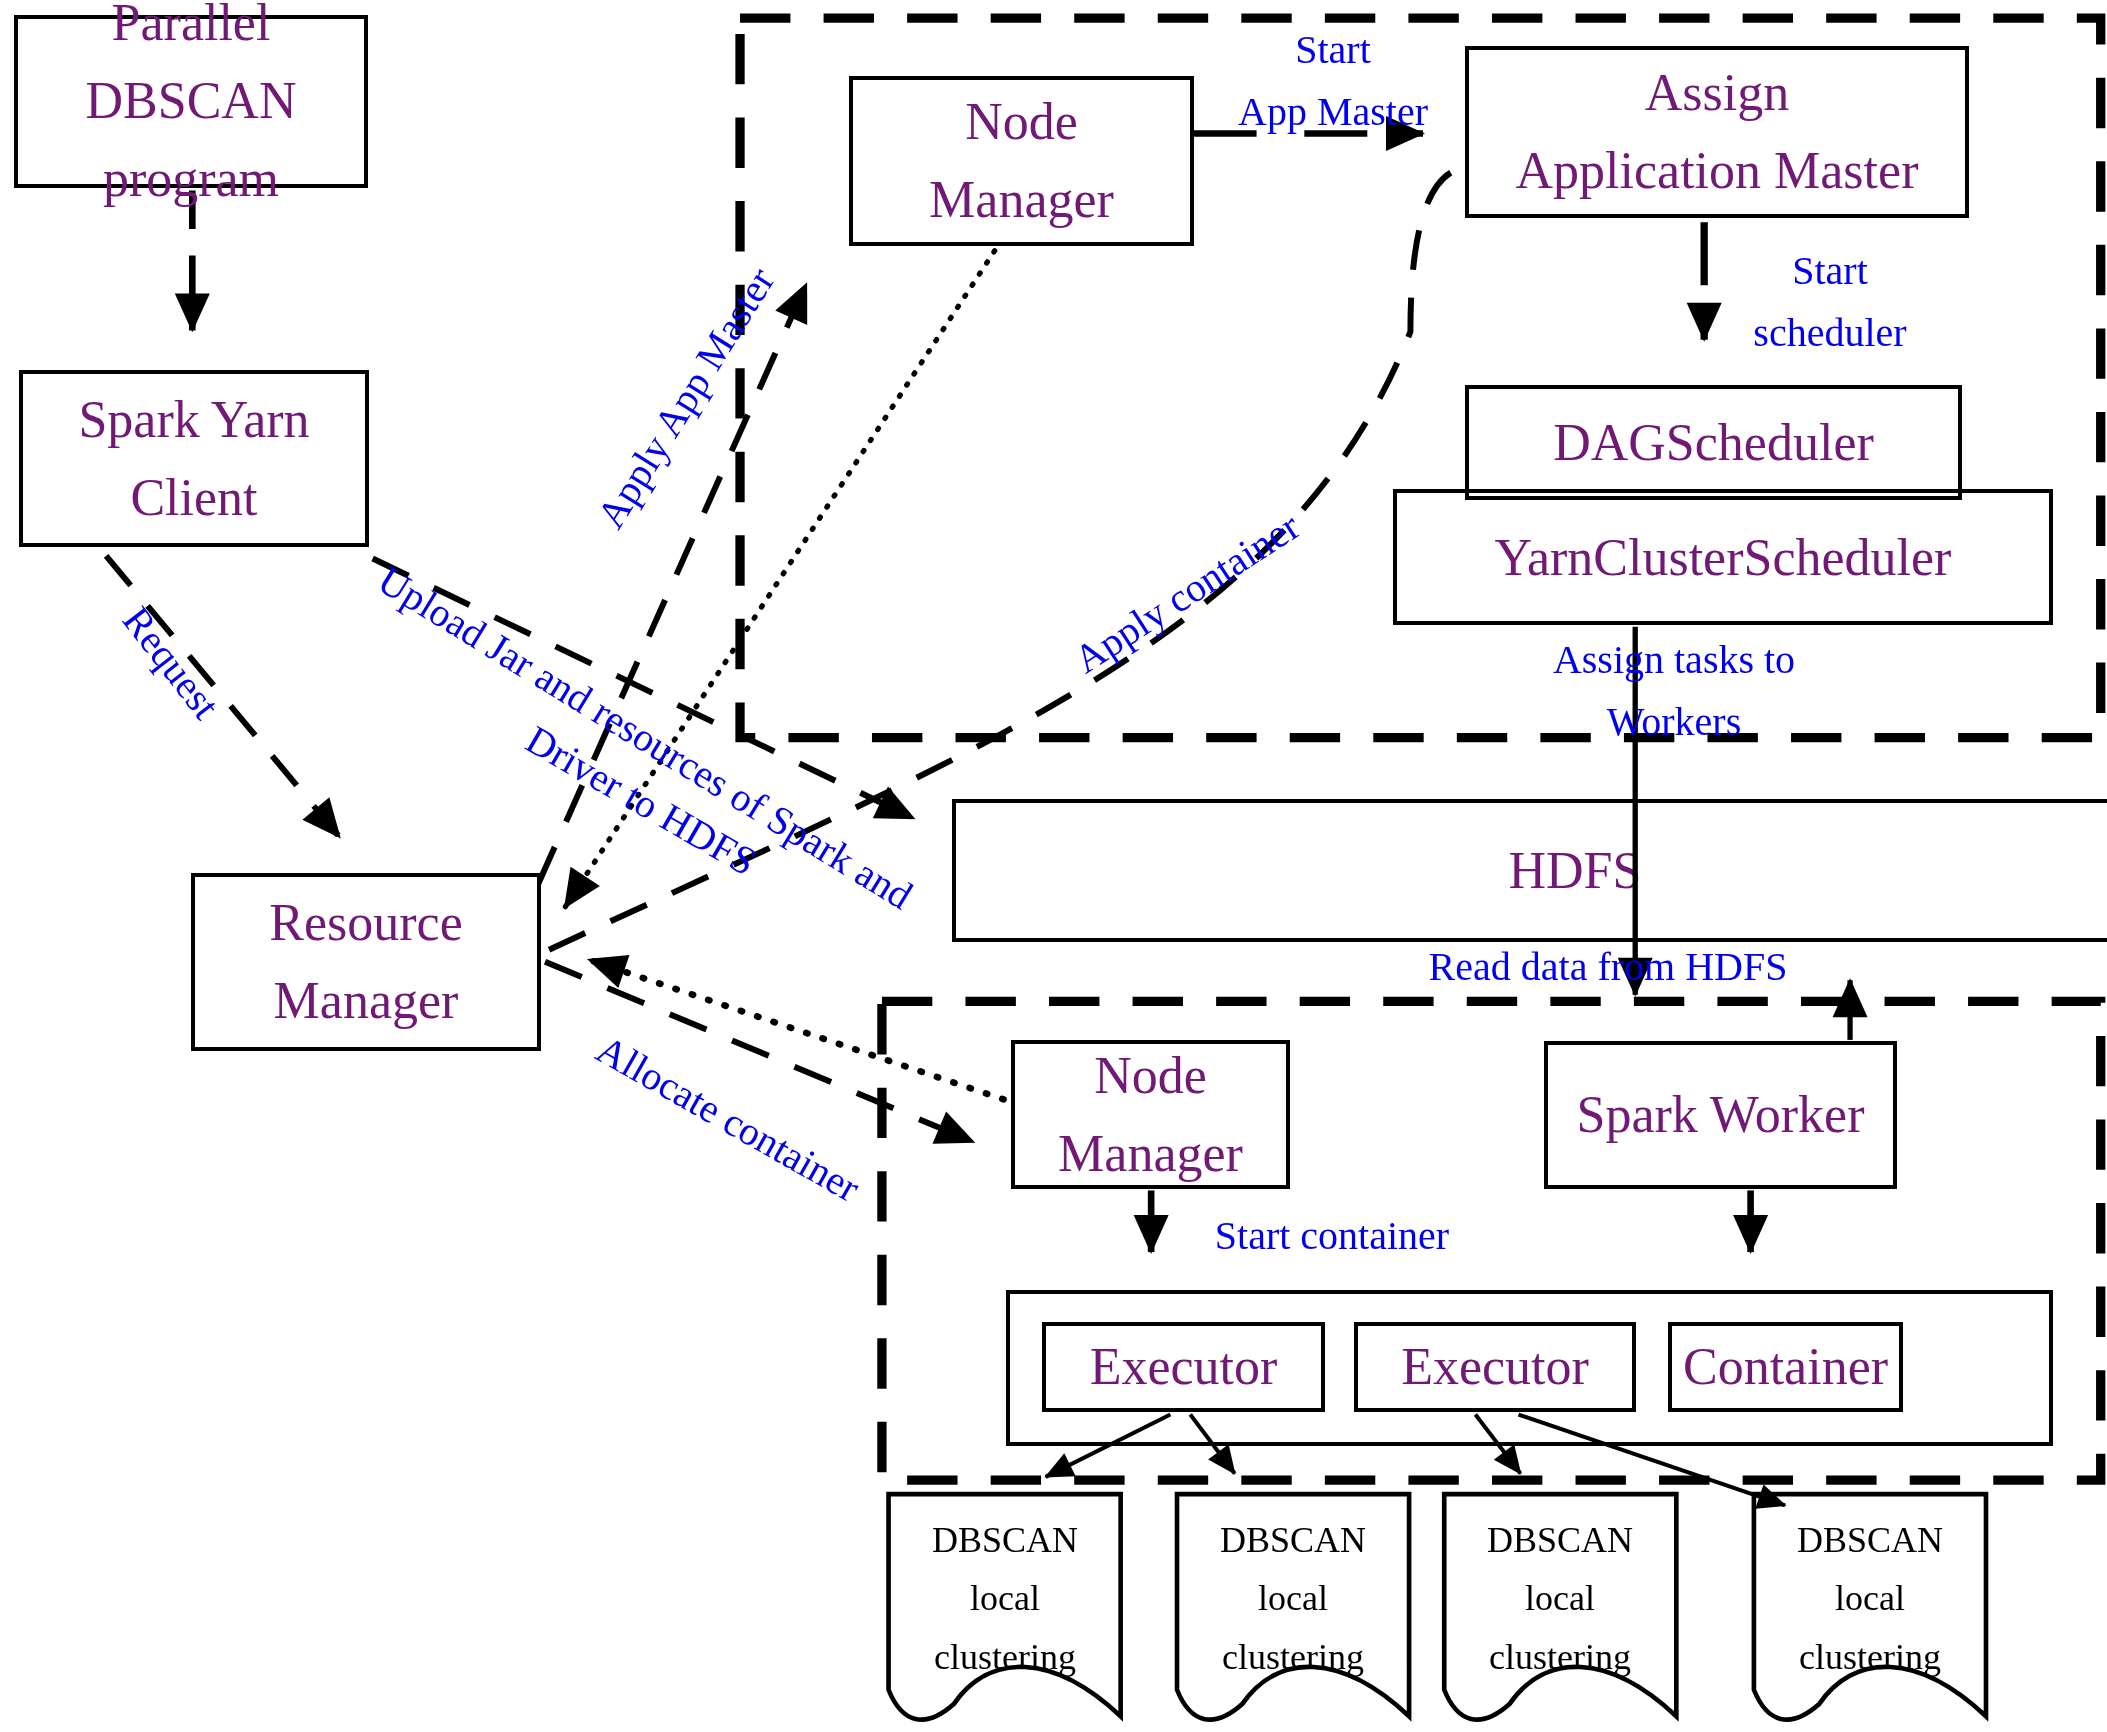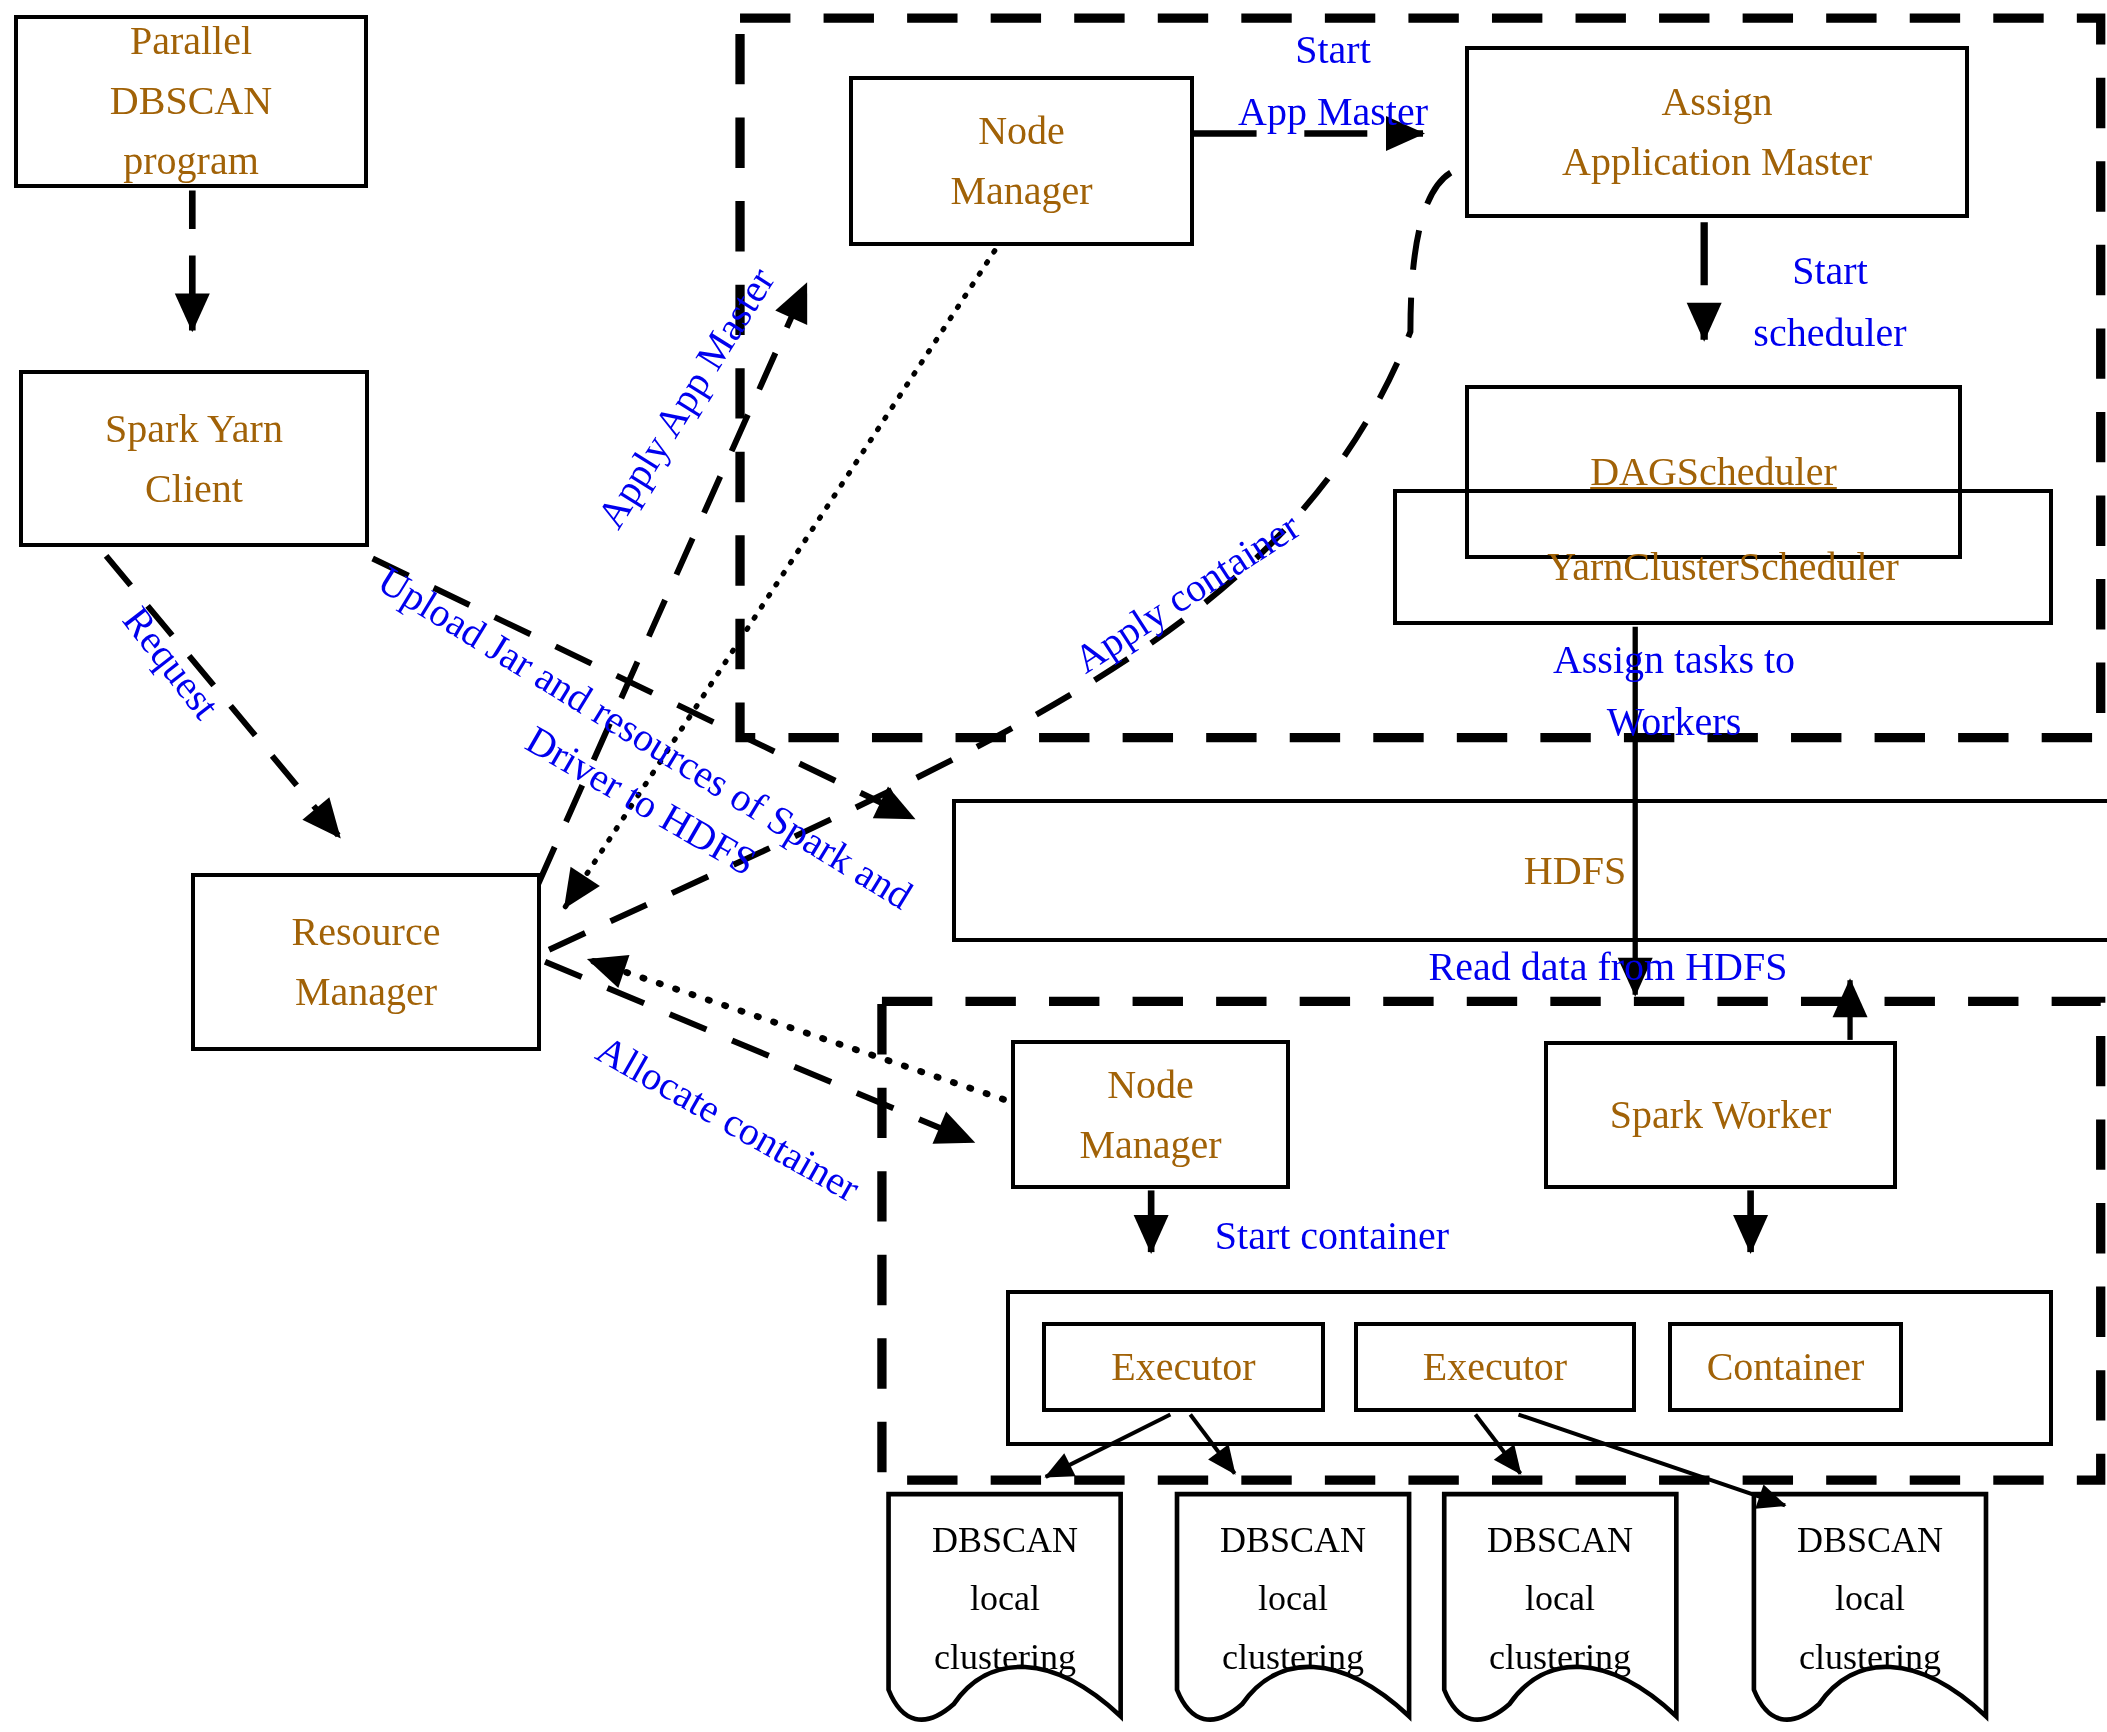--- a/index.html
+++ b/index.html
@@ -13,21 +13,21 @@
   svg.layer{position:absolute;left:0;top:0;width:2108px;height:1733px;}
   #edges-bottom{z-index:1;}
   #edges-top{z-index:3;}
   .node{
     position:absolute;
     border:4.6px solid #000;
     background:#fff;
     box-sizing:border-box;
     display:flex;align-items:center;justify-content:center;
     text-align:center;
-    font-size:40px;line-height:1.5;color:#a16207;
+    font-size:52px;line-height:1.5;color:#701a75;
     white-space:pre-line;
     z-index:2;
   }
   .node.clear{background:transparent;}
   .lbl{
     position:absolute;
     color:#0000EE;
     font-size:40px;line-height:1.55;
     text-align:center;white-space:pre-line;
     transform:translate(-50%,-50%);
@@ -98,21 +98,21 @@
   <div class="node" style="left:849px;top:76px;width:345px;height:170px;">
     <span>Node
 Manager</span>
   </div>
 
   <div class="node" style="left:1465px;top:46px;width:504px;height:172px;">
     <span>Assign
 Application Master</span>
   </div>
 
-  <div class="node clear" style="left:1465px;top:385px;width:497px;height:174px;text-decoration:underline;">
+  <div class="node clear" style="left:1465px;top:385px;width:497px;height:115px;">
     <span>DAGScheduler</span>
   </div>
 
   <div class="node clear" style="left:1393px;top:489px;width:660px;height:136px;align-items:flex-end;padding-bottom:24px;">
     <span>YarnClusterScheduler</span>
   </div>
 
   <div class="node" style="left:952px;top:799px;width:1246px;height:143px;align-items:center;">
     <span>HDFS</span>
   </div>

